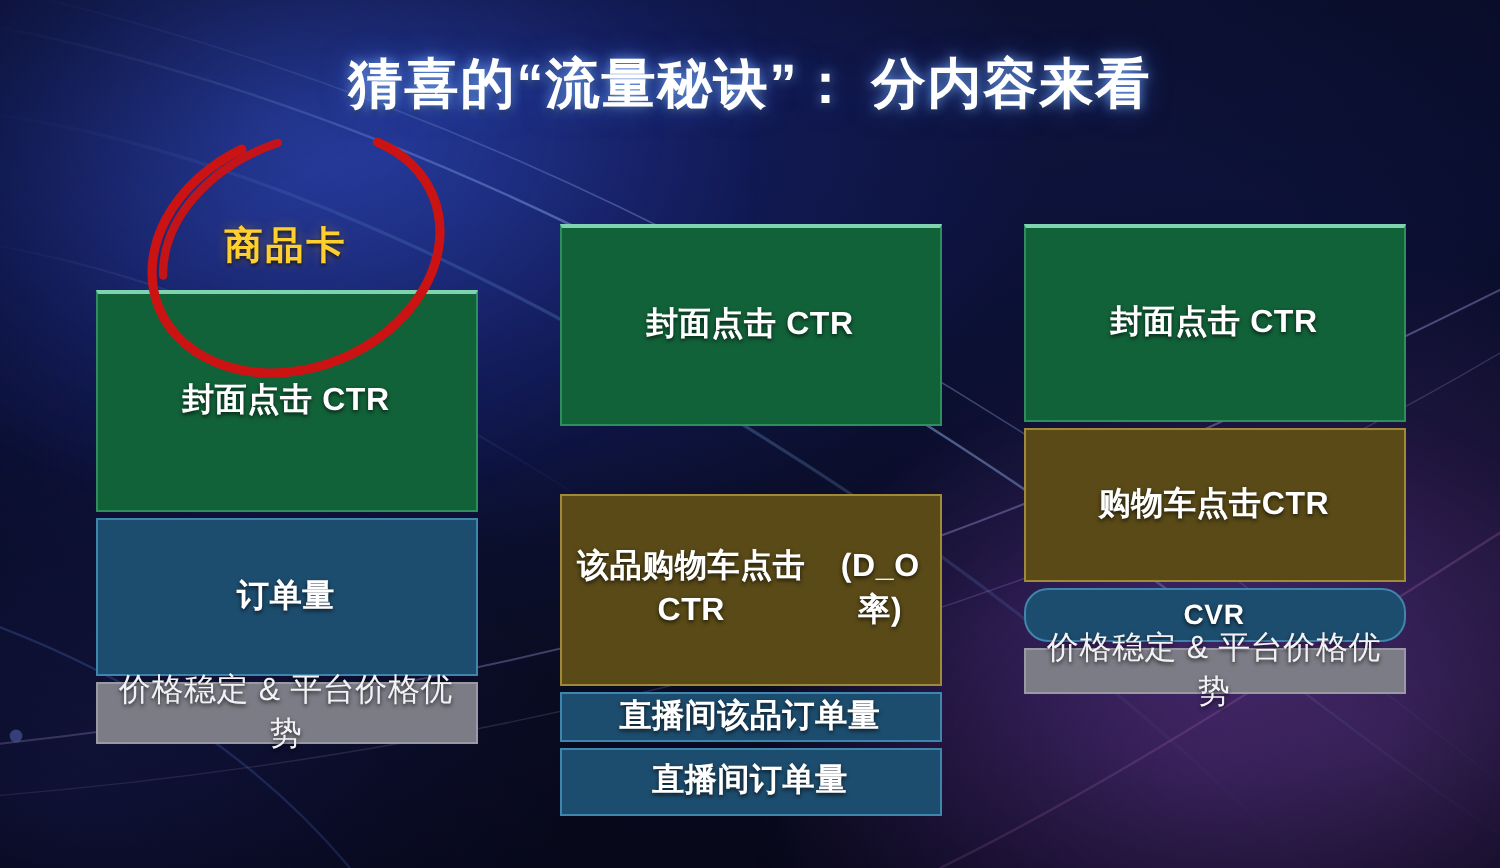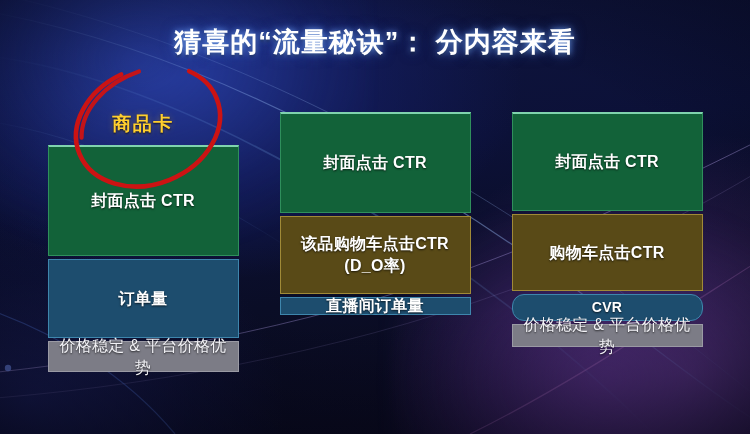--- a/index.html
+++ b/index.html
@@ -194,25 +194,28 @@
           <span class="seg-label">价格稳定 &amp; 平台价格优势</span>
         </div>
       </div>
     </div>
 
     <div class="column">
       <div class="stack">
         <div class="seg seg-green" style="height:101px;">
           <span class="seg-label">封面点击 CTR</span>
         </div>
-        <div class="seg seg-olive" style="height:78px; flex-direction:column;">
+        <div class="seg seg-olive" style="height:96px; margin-top:31px;">
           <span class="seg-label">该品购物车点击CTR</span>
           <span class="seg-sub">(D_O率)</span>
         </div>
-        <div class="seg seg-blue" style="height:18px;">
+        <div class="seg seg-blue" style="height:25px;">
+          <span class="seg-label">直播间该品订单量</span>
+        </div>
+        <div class="seg seg-blue" style="height:34px;">
           <span class="seg-label">直播间订单量</span>
         </div>
       </div>
     </div>
 
     <div class="column">
       <div class="stack">
         <div class="seg seg-green" style="height:99px;">
           <span class="seg-label">封面点击 CTR</span>
         </div>

